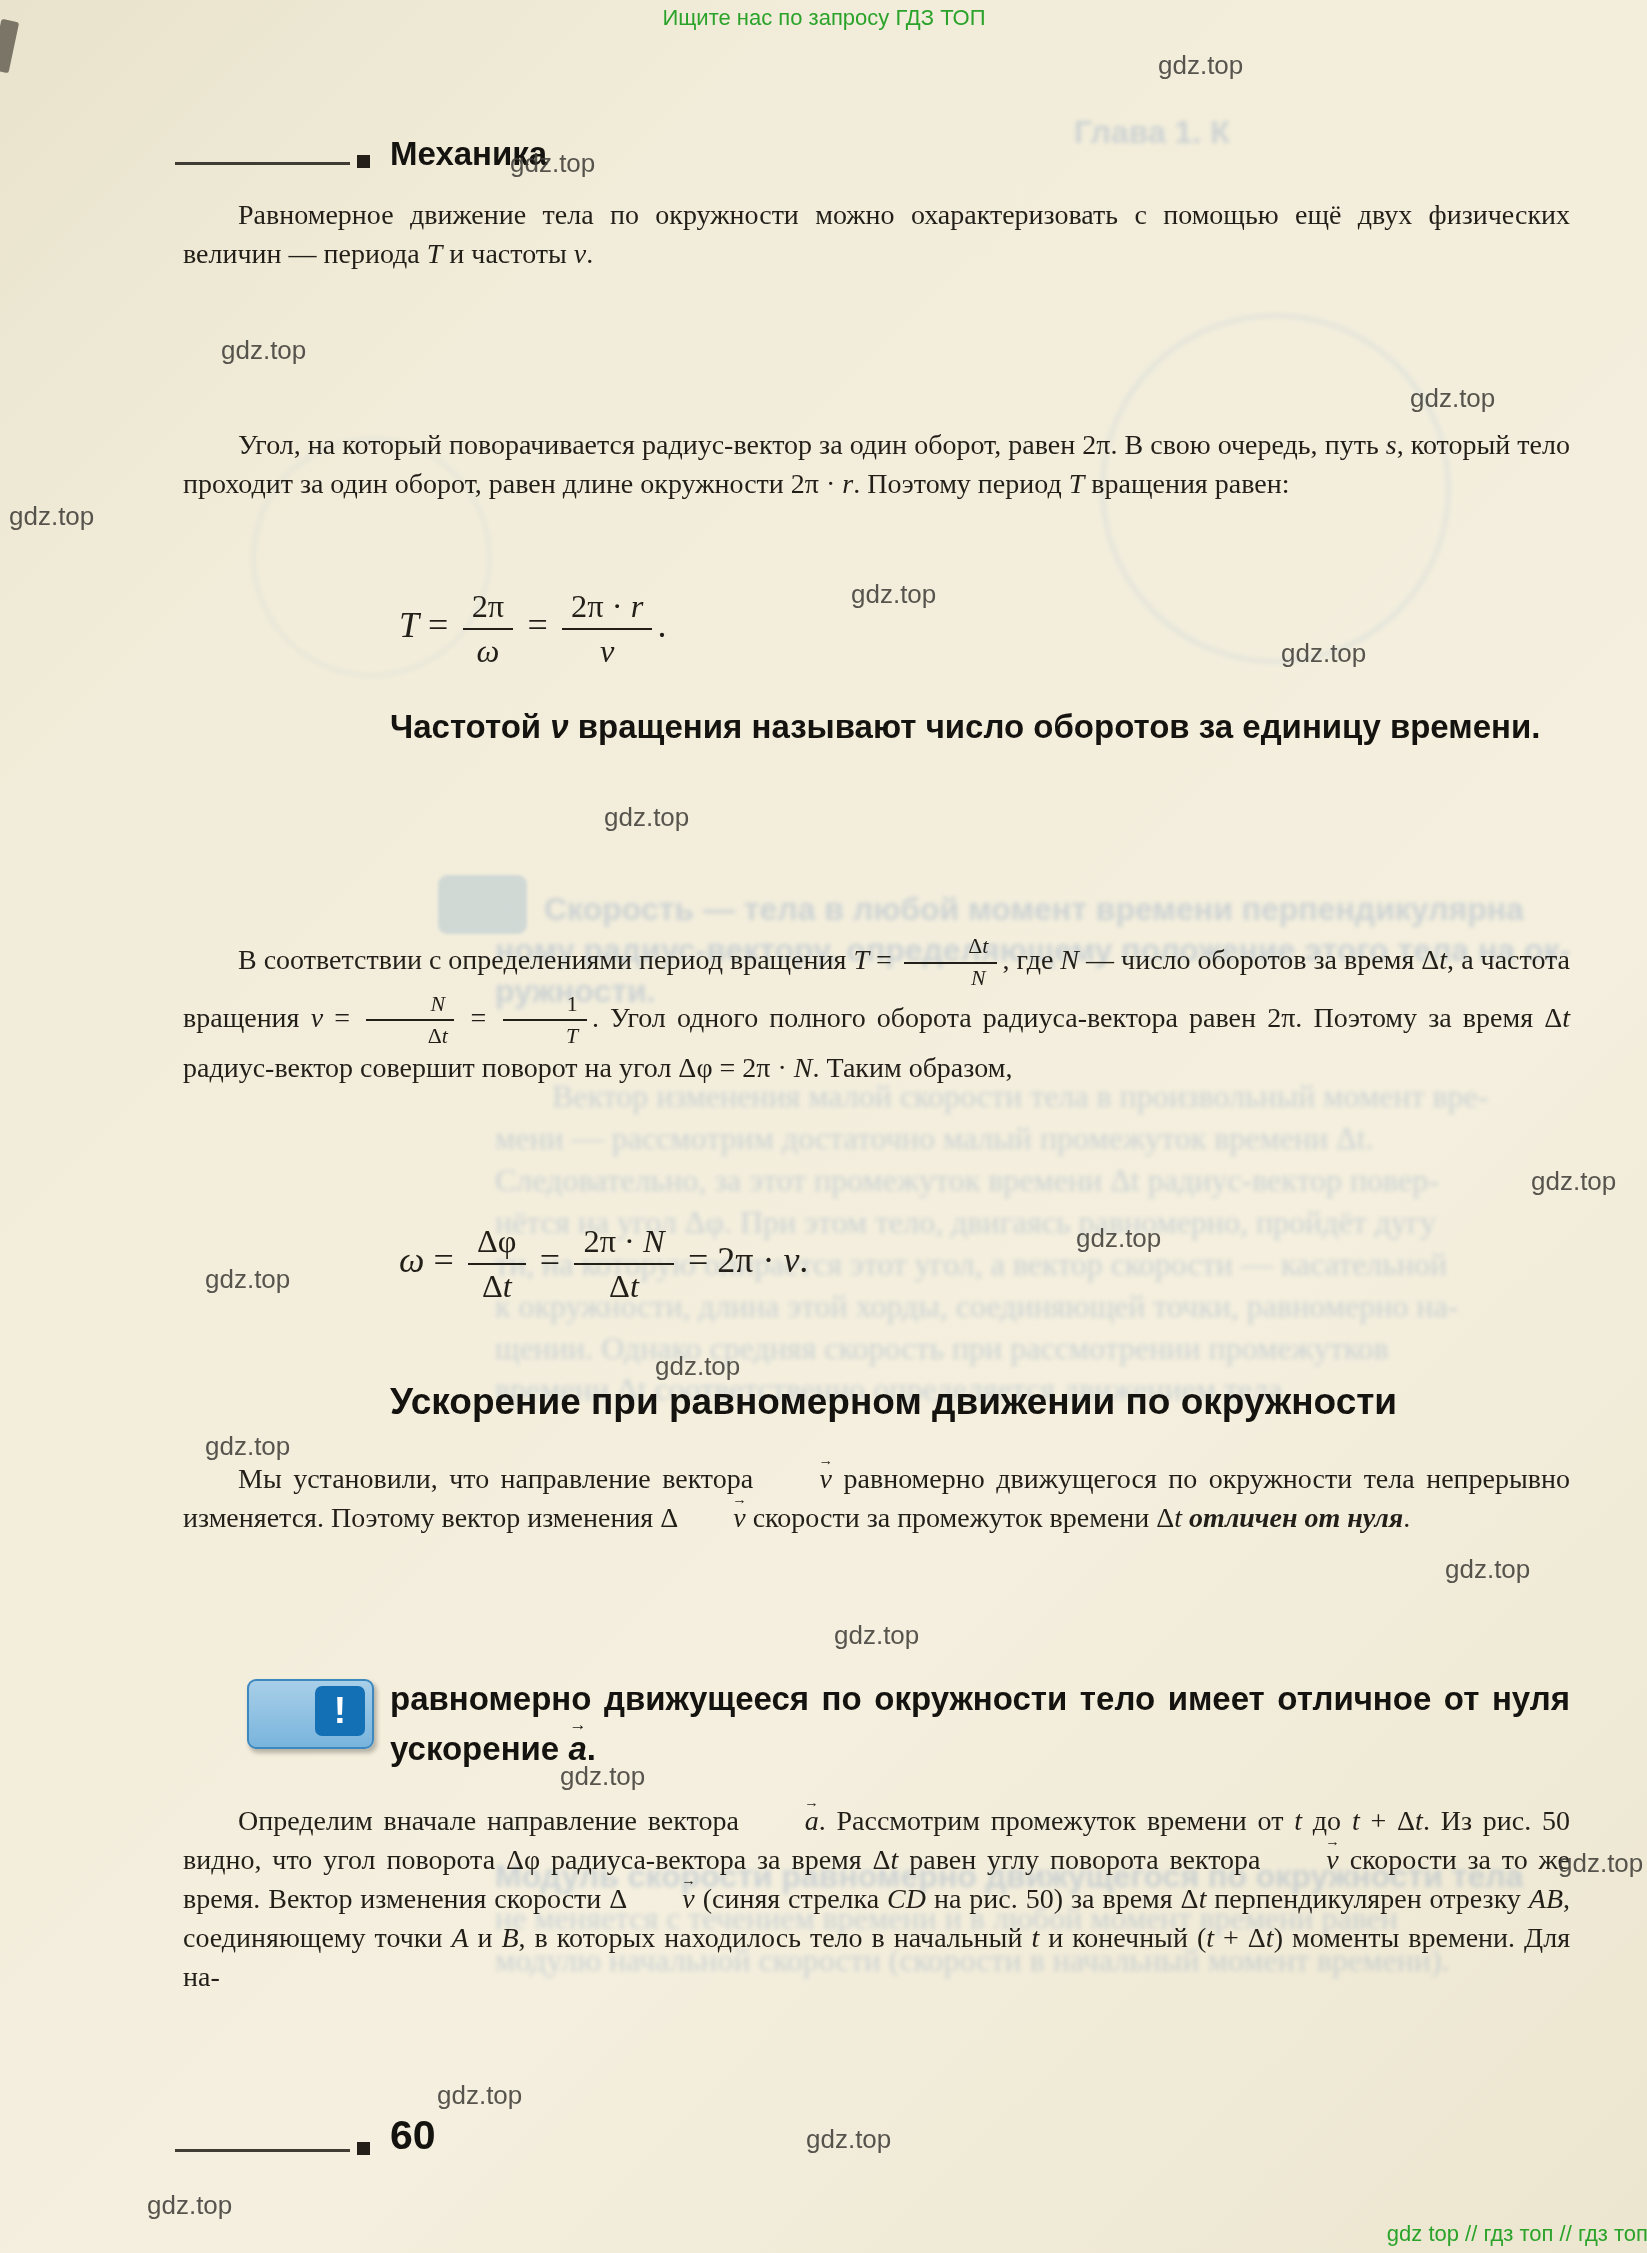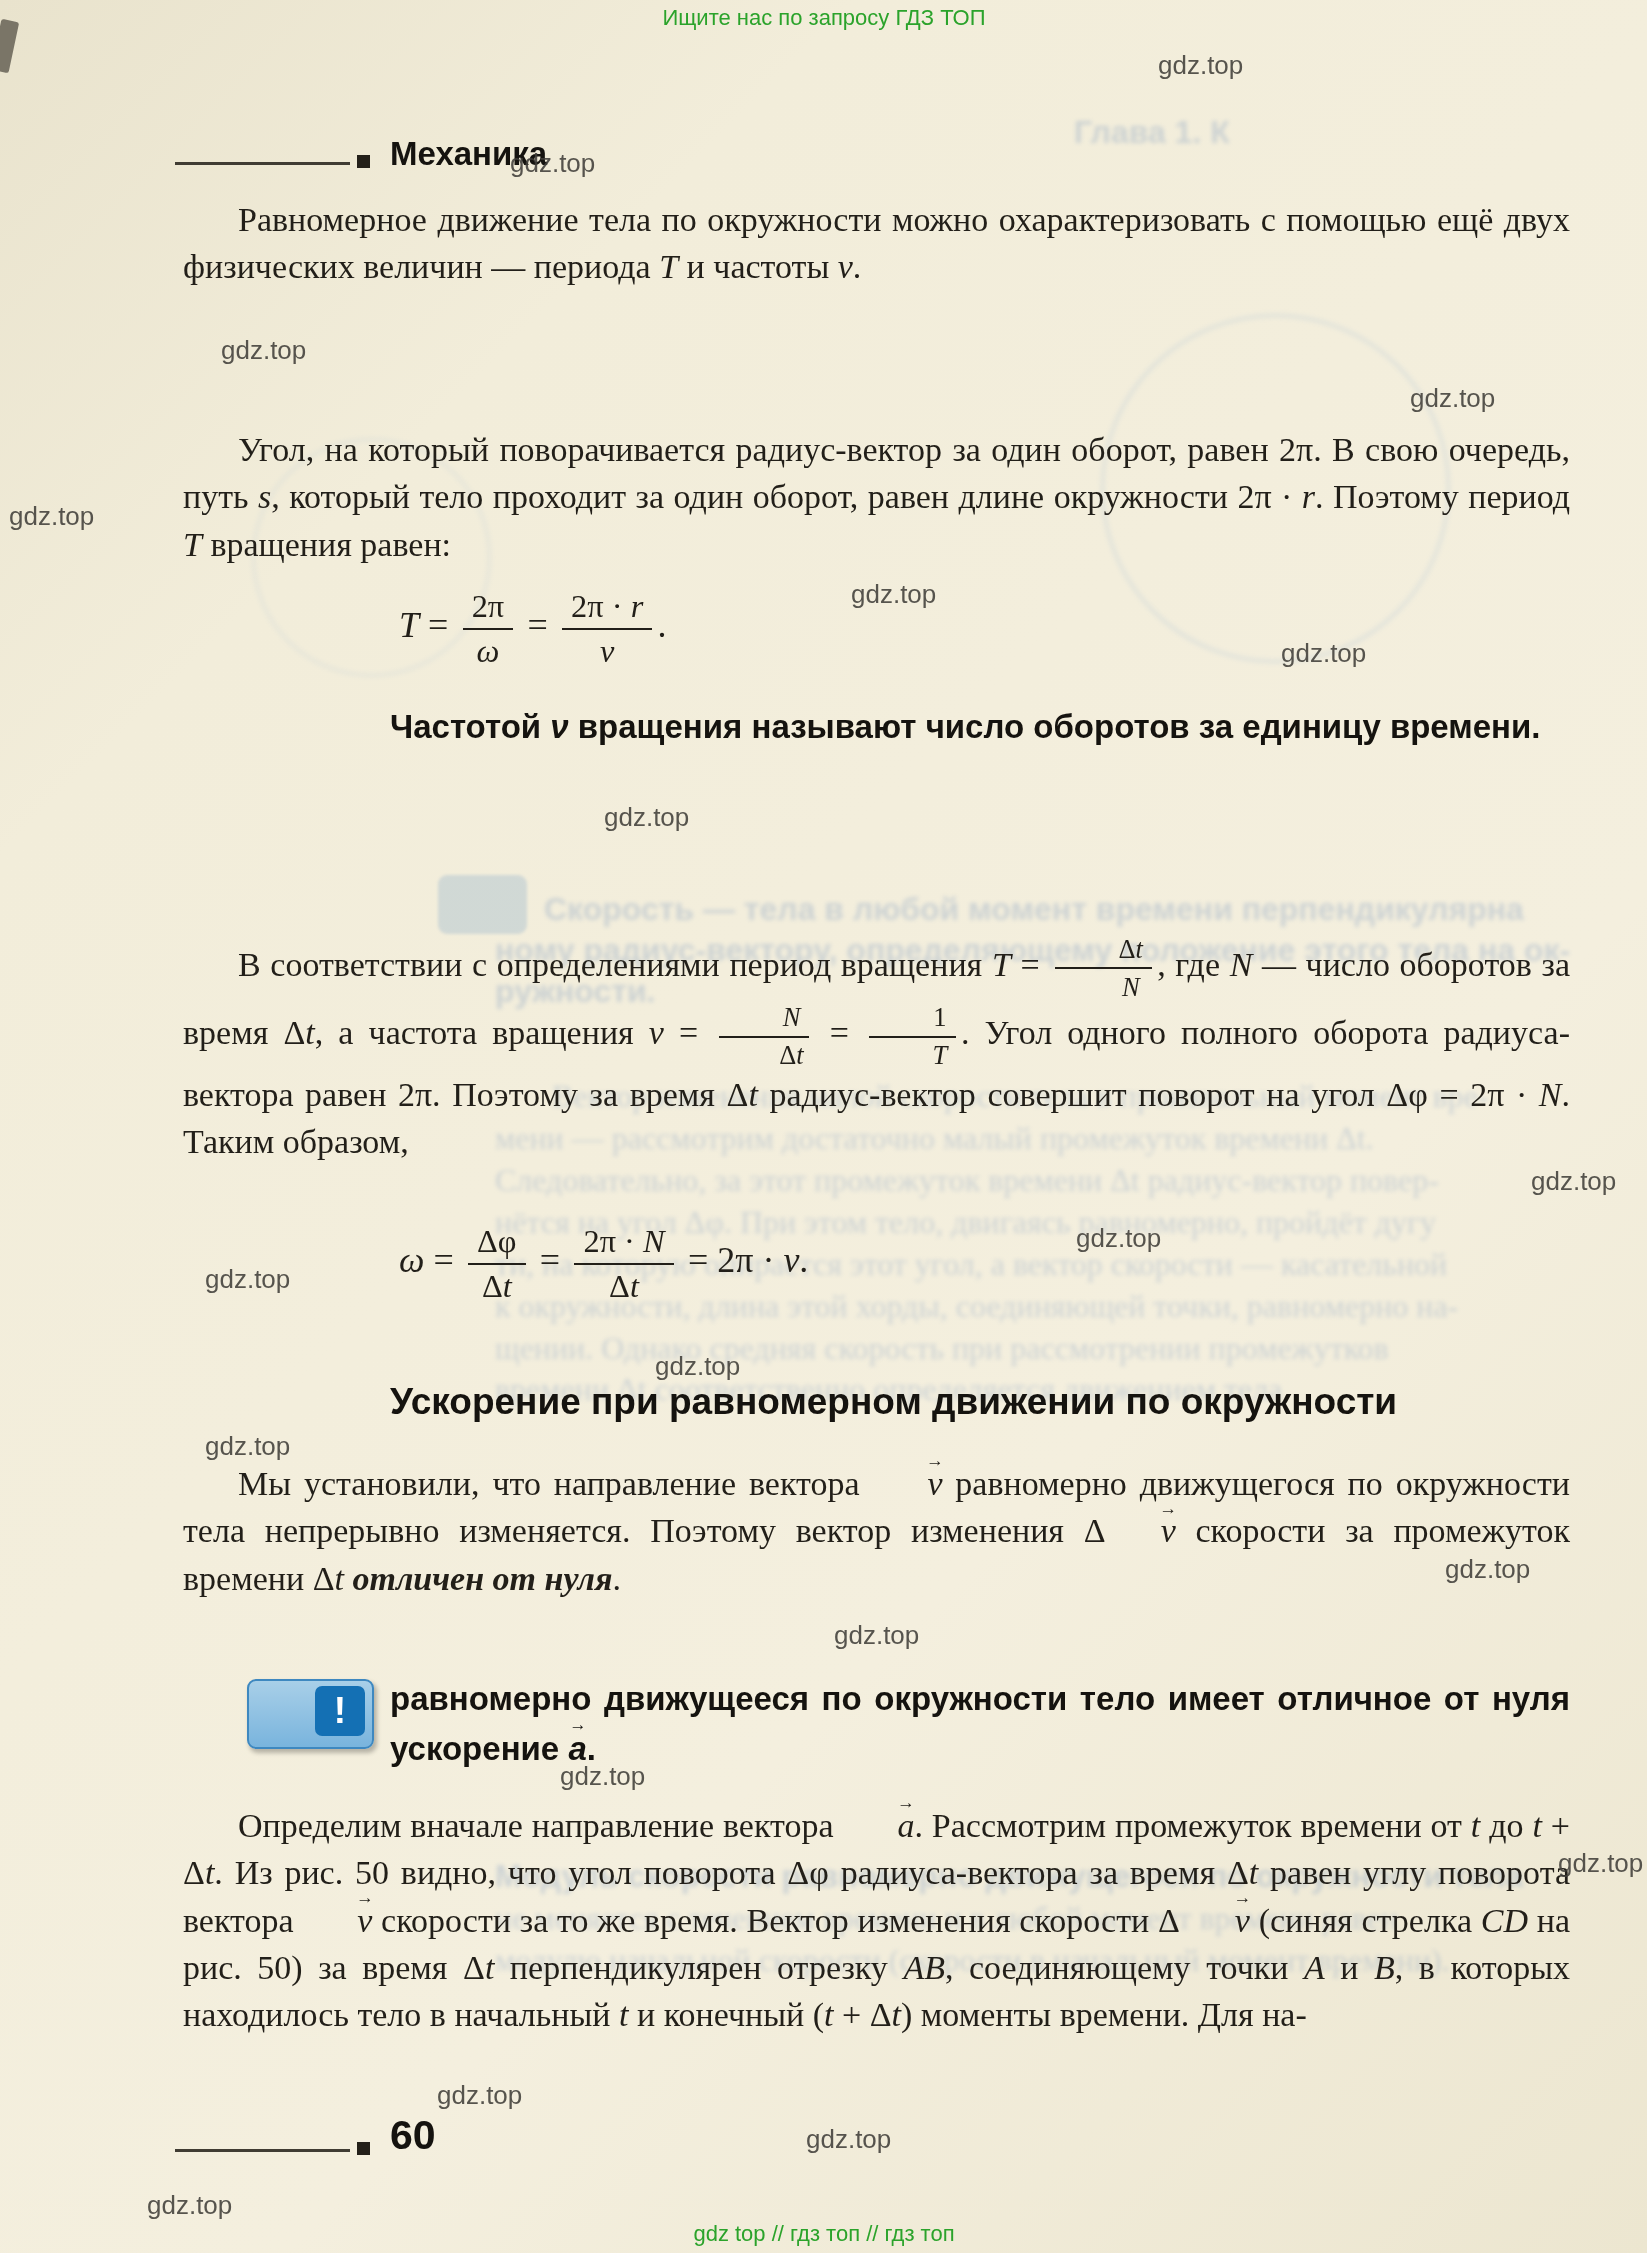--- a/index.html
+++ b/index.html
@@ -22,39 +22,39 @@
   .ghost-circle{position:absolute;border:3.6px solid #7fa6d2;border-radius:50%;filter:blur(2.7px);}
   .gc1{left:1101px;top:314px;width:343px;height:343px;opacity:.20;}
   .gc2{left:252px;top:438px;width:233px;height:233px;opacity:.13;}
   .ghost-box{position:absolute;left:438px;top:875px;width:89px;height:59px;background:#4f87c0;
     opacity:.20;border-radius:9px;filter:blur(1.8px);}
 
   
   .banner{position:absolute;width:100%;text-align:center;z-index:3;
     font-family:"Liberation Sans","DejaVu Sans",sans-serif;color:var(--banner_green,#2ba32b);font-size:22px;}
   .banner.top{top:5.3px;}
-  .banner.bottom{top:2221px;}
+  .banner.bottom{top:2221px;text-align:right;}
   .wm{position:absolute;font-family:"Liberation Sans","DejaVu Sans",sans-serif;
     font-size:26px;color:#413f3a;opacity:.88;white-space:nowrap;}
 
   
   .rule{position:absolute;height:2.7px;background:#403c33;z-index:2;}
   .rule.hdr{left:175px;top:162px;width:175px;}
   .rule.ftr{left:175px;top:2149px;width:175px;}
   .sq{position:absolute;width:13.4px;height:13.4px;background:#242019;z-index:2;}
   .sq.hdr{left:357px;top:155px;}
   .sq.ftr{left:357px;top:2142px;}
   .chapter{position:absolute;left:390px;top:135px;z-index:2;
     font-family:"Liberation Sans","DejaVu Sans",sans-serif;font-weight:bold;font-size:33px;color:#15130f;}
   .pageno{position:absolute;left:390px;top:2112px;z-index:2;
     font-family:"Liberation Sans","DejaVu Sans",sans-serif;font-weight:bold;font-size:41px;color:#15130f;}
 
   
   .para{position:absolute;left:183px;width:1387px;margin:0;text-align:justify;
-    font-size:34px;line-height:1.39;z-index:2;}
+    font-size:28px;line-height:1.39;z-index:2;}
   .ind{text-indent:55px;}
   .def{position:absolute;left:390px;width:1180px;margin:0;text-align:justify;z-index:2;
     font-family:"Liberation Sans","DejaVu Sans",sans-serif;font-weight:bold;font-size:33px;
     line-height:1.5;color:#15130f;}
   .heading{position:absolute;left:390px;margin:0;z-index:2;
     font-family:"Liberation Sans","DejaVu Sans",sans-serif;font-weight:bold;font-size:37px;color:#15130f;}
   .formula{position:absolute;left:399px;font-size:36px;z-index:2;}
 
   .p1{top:196px;} .d1{top:310px;} .p2{top:426px;} .f1{top:588px;}
   .d2{top:702px;} .p3{top:824px;} .p4{top:934px;} .f2{top:1223px;}

